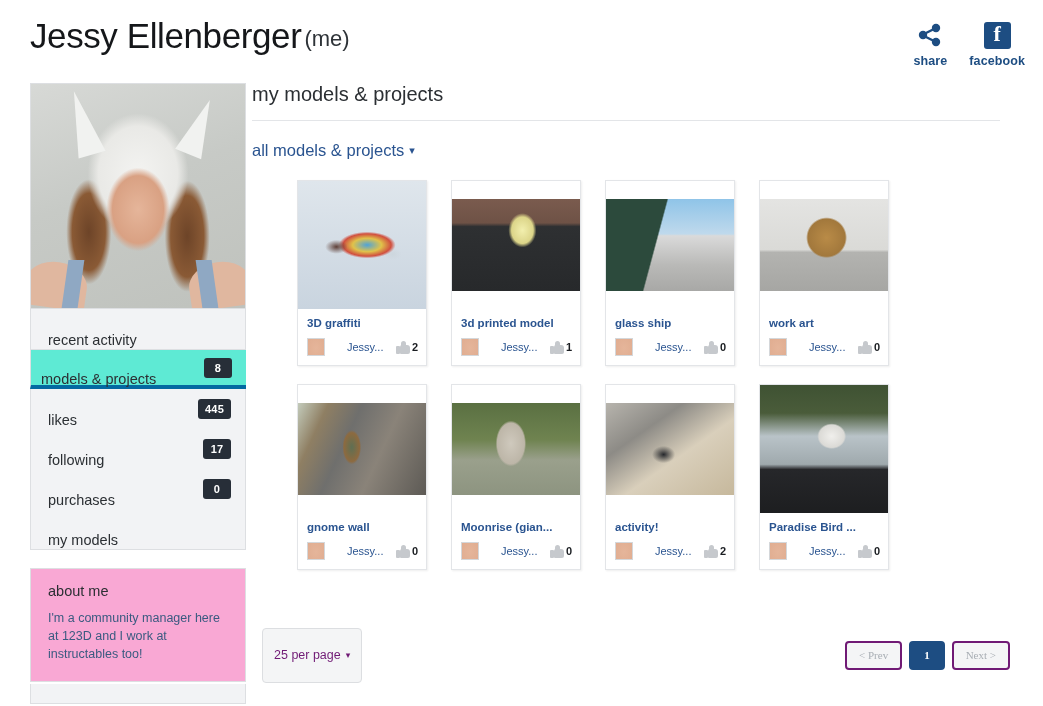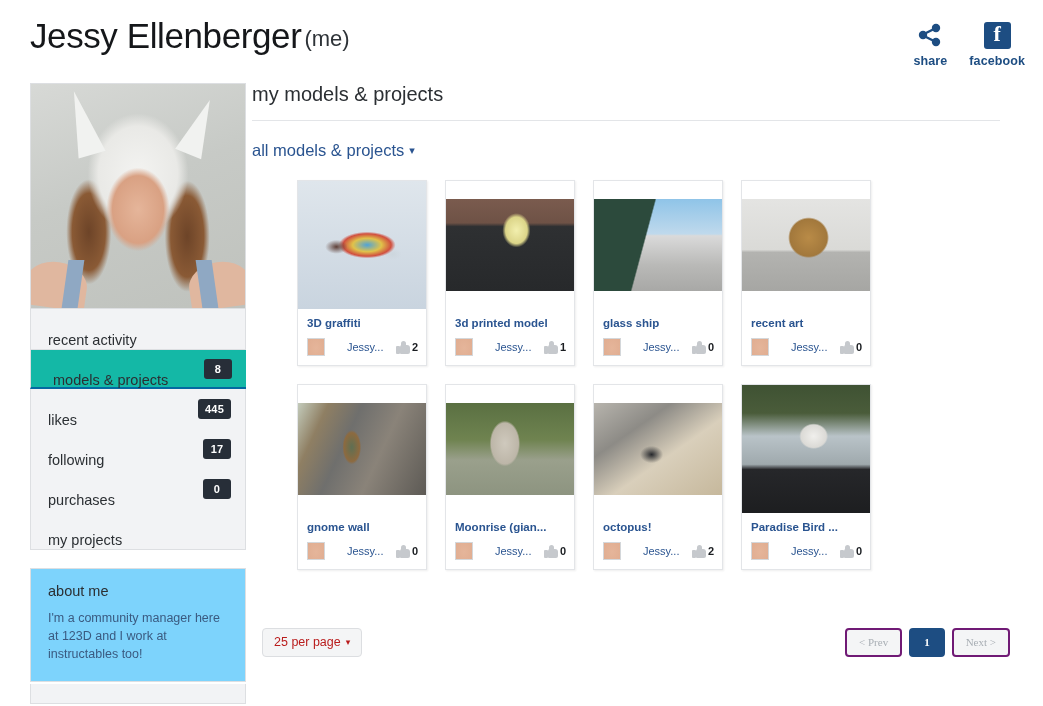--- a/index.html
+++ b/index.html
@@ -83,33 +83,33 @@
     width: 216px; background: #f2f3f5;
     border: 1px solid #dddfe2; border-top: 1px solid #dddfe2;
     padding: 0;
   }
   .nav-item {
     position: relative; display: flex; align-items: center; justify-content: space-between;
     height: 40px; padding: 0 14px 0 17px; cursor: pointer;
   }
   .nav-item .label { font-size: 14.5px; color: #2b2f33; margin-top: 22px; }
   .nav-item.active {
-    background: #14b8a6; width: 216px; margin-left: -1px;
-    border-top: 1px solid #dddfe2; border-bottom: 2px solid #0369a1;
+    background: #5eead4; width: 216px; margin-left: -1px;
+    border-top: 1px solid #dddfe2; border-bottom: 4px solid #0369a1;
     border-left: 1px solid #dddfe2; border-right: none;
-    padding-left: 22px; z-index: 2;
+    padding-left: 10px; z-index: 2;
   }
   .badge {
     min-width: 28px; height: 20px; padding: 0 7px; border-radius: 3px;
     background: #272e38; color: #fff; font-size: 11px; font-weight: bold;
     display: flex; align-items: center; justify-content: center;
     letter-spacing: 0.2px;
   }
   .about-panel {
-    margin-top: 18px; width: 216px; background: #7dd3fc;
+    margin-top: 18px; width: 216px; background: #f9a8d4;
     border: 1px solid #dddfe2; padding: 14px 16px 18px 17px;
     min-height: 98px;
   }
   .about-title { font-size: 14.5px; color: #2b2f33; margin-bottom: 10px; }
   .about-body { font-size: 12.5px; line-height: 18px; color: #3a5a80; }
   .tail-panel {
     margin-top: 2px; width: 216px; height: 20px;
     background: #f2f3f5; border: 1px solid #dddfe2; border-top: none;
   }
 
@@ -120,21 +120,21 @@
     padding-bottom: 14px; border-bottom: 1px solid #e3e5e8; width: 748px;
   }
   .filter-row { margin-top: 20px; }
   .filter-link {
     font-size: 16.5px; color: #2a5490; cursor: pointer; display: inline-block;
   }
   .filter-link .caret { font-size: 11px; margin-left: 5px; position: relative; top: -2px; }
 
   .grid {
     margin-top: 20px; display: flex; flex-wrap: wrap;
-    gap: 18px 18px; width: 760px; padding-left: 45px;
+    gap: 18px 24px; width: 760px; padding-left: 45px;
   }
   .card {
     width: 130px; background: #fff;
     border: 1px solid #e3e5e8;
     box-shadow: 1px 1px 2px rgba(0,0,0,0.07);
     display: flex; flex-direction: column; cursor: pointer;
   }
   .thumb { width: 128px; height: 128px; background: #fff; position: relative; overflow: hidden; }
   .thumb-inner { position: absolute; left: 0; right: 0; top: 18px; height: 92px; }
   .thumb.full .thumb-inner { top: 0; height: 128px; }
@@ -160,22 +160,22 @@
   .thumb-up .thumbtip { position: absolute; left: 5px; top: 0; width: 5px; height: 6px; background: #c6c9cd; border-radius: 3px 3px 0 0; }
   .like-count { font-size: 11px; color: #1a1d21; font-weight: bold; }
 
   
   .footer {
     position: absolute; left: 262px; top: 628px; width: 748px;
     display: flex; align-items: center; justify-content: space-between;
   }
   .btn {
     font-size: 12.5px; border-radius: 4px; border: 1px solid #dcdee1;
-    background: #f4f5f6; padding: 7px 11px; cursor: pointer;
-    color: #b91c1c; line-height: 1; white-space: nowrap;
+    background: #f4f5f6; padding: 20px 11px; cursor: pointer;
+    color: #701a75; line-height: 1; white-space: nowrap;
   }
   .btn .caret { font-size: 9px; margin-left: 5px; position: relative; top: -1px; }
   .pager { display: flex; align-items: center; gap: 7px; }
   .pg {
     font-size: 11px; border-radius: 4px; border: 2px solid #701a75;
     background: #f4f5f6; color: #a8aeb4; padding: 7px 12px; line-height: 1;
     cursor: pointer; white-space: nowrap; font-family: Liberation Serif, serif;
   }
   .pg.active {
     background: #1d4d82; border-color: #1d4d82; color: #fff;
@@ -239,21 +239,21 @@
       </div>
       <div class="nav-item">
         <span class="label">following</span>
         <span class="badge">17</span>
       </div>
       <div class="nav-item">
         <span class="label">purchases</span>
         <span class="badge">0</span>
       </div>
       <div class="nav-item">
-        <span class="label">my projects</span>
+        <span class="label">my models</span>
       </div>
     </div>
 
     <div class="about-panel">
       <div class="about-title">about me</div>
       <div class="about-body">I'm a community manager here at 123D and I work at instructables too!</div>
     </div>
     <div class="tail-panel"></div>
   </div>
 
@@ -344,21 +344,21 @@
         </div>
       </div>
 
       <div class="card">
         <div class="thumb">
           <div class="thumb-inner" style="background:
             radial-gradient(circle 30px at 52% 42%, #b98b47 0%, #a2783c 62%, rgba(162,120,60,0) 68%),
             linear-gradient(180deg, #e4e4e2 0%, #dadad7 55%, #b3b3b0 58%, #a6a6a3 100%);"></div>
         </div>
         <div class="card-body">
-          <div class="card-title">recent art</div>
+          <div class="card-title">work art</div>
           <div class="card-meta">
             <span class="mini-avatar">
                 <span class="photo"></span>
               </span>
             <span class="author">Jessy...</span>
             <span class="likes">
               <span class="thumb-up">
                   <span class="pad"></span>
                   <span class="palm"></span>
                   <span class="thumbtip"></span>
@@ -419,21 +419,21 @@
         </div>
       </div>
 
       <div class="card">
         <div class="thumb">
           <div class="thumb-inner" style="background:
             radial-gradient(ellipse 16px 12px at 45% 56%, #26282c 0%, rgba(38,40,44,0) 72%),
             linear-gradient(145deg, #b7b4ad 0%, #8d8b86 30%, #d9cfbb 58%, #c6b89c 100%);"></div>
         </div>
         <div class="card-body">
-          <div class="card-title">octopus!</div>
+          <div class="card-title">activity!</div>
           <div class="card-meta">
             <span class="mini-avatar">
                 <span class="photo"></span>
               </span>
             <span class="author">Jessy...</span>
             <span class="likes">
               <span class="thumb-up">
                   <span class="pad"></span>
                   <span class="palm"></span>
                   <span class="thumbtip"></span>

